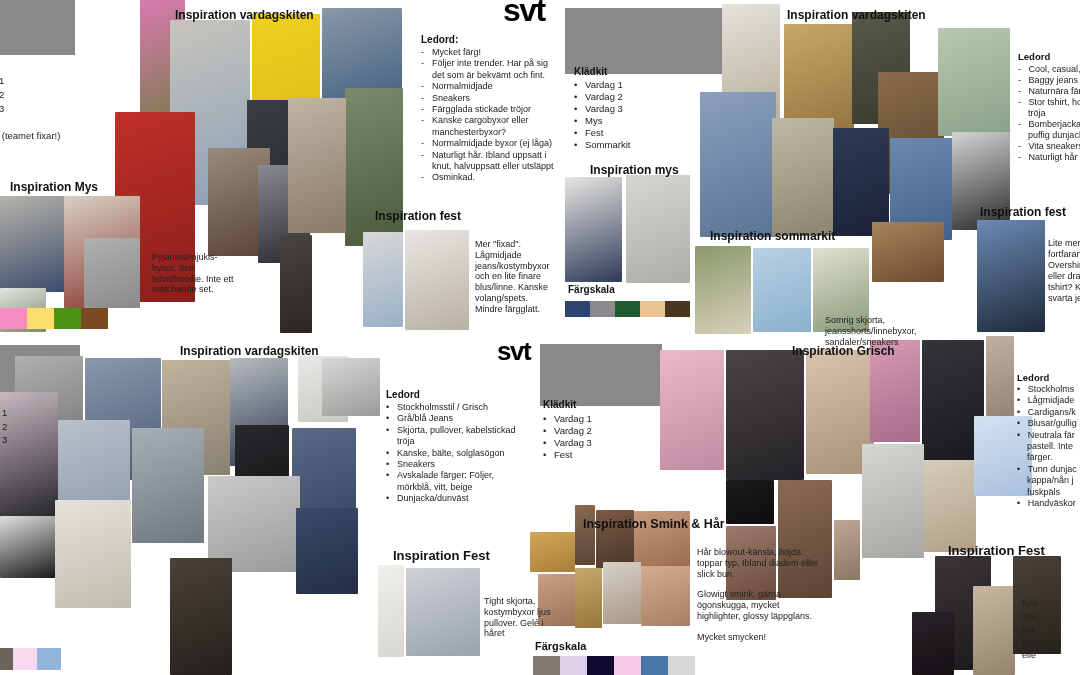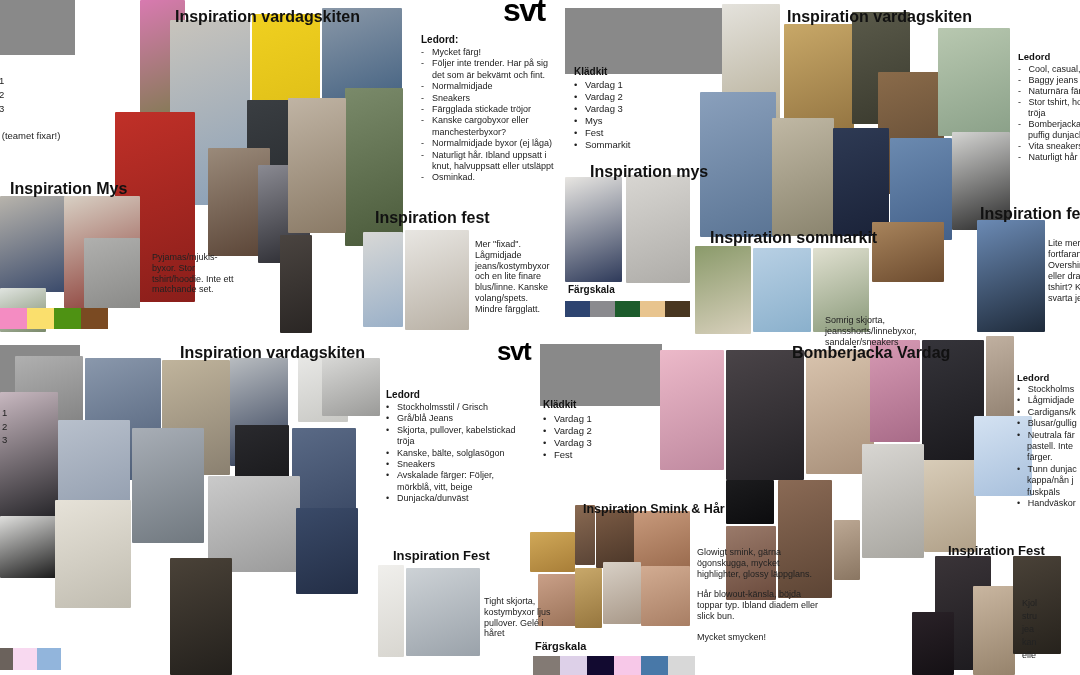--- a/index.html
+++ b/index.html
@@ -1,20 +1,20 @@
 <!DOCTYPE html>
 <html><head>
 <meta charset="utf-8">
 <style>
   html,body{margin:0;padding:0;}
   body{width:1080px;height:675px;position:relative;overflow:hidden;background:#fff;
        font-family:"Liberation Sans",sans-serif;color:#1a1a1a;}
   .photo{position:absolute;border-radius:1px;}
   .gray{position:absolute;background:#898989;}
-  .title{position:absolute;font-weight:700;font-size:16px;white-space:nowrap;color:#111;}
+  .title{position:absolute;font-weight:700;font-size:12px;white-space:nowrap;color:#111;}
   .hsmall{position:absolute;font-weight:700;font-size:10px;white-space:nowrap;color:#111;}
   .txt{position:absolute;font-size:9px;line-height:10.8px;color:#222;}
   .txt p{margin:0 0 10px 0;}
   .list{position:absolute;font-size:9px;line-height:11.4px;color:#222;}
   .list .li{display:flex;}
   .list .mk{flex:0 0 11px;}
   .lines{position:absolute;font-size:9px;line-height:11px;color:#222;}
   .lines div{white-space:pre;}
   .pal{position:absolute;display:flex;}
   .logo{position:absolute;font-weight:900;letter-spacing:-1.5px;color:#000;white-space:nowrap;}
@@ -297,37 +297,37 @@
     </div>
     <div class="li">
       <span class="mk">•</span>
       <span>Vardag 3</span>
     </div>
     <div class="li">
       <span class="mk">•</span>
       <span>Fest</span>
     </div>
   </div>
-<div class="title" style="left:583px;top:502px;font-size:12.5px;">Inspiration Smink &amp; Hår</div>
+<div class="title" style="left:583px;top:517px;font-size:12.5px;">Inspiration Smink &amp; Hår</div>
 <div class="txt" style="left:697px;top:547px;width:122px;">
+  <p>Hår blowout-känsla, böjda toppar typ. Ibland diadem eller slick bun.</p>
   <p>Glowigt smink, gärna ögonskugga, mycket highlighter, glossy läppglans.</p>
-  <p>Hår blowout-känsla, böjda toppar typ. Ibland diadem eller slick bun.</p>
   <p>Mycket smycken!</p>
 </div>
 <div class="hsmall" style="left:535px;top:640px;font-size:11px;">Färgskala</div>
 <div class="pal" style="left:533px;top:656px;">
     <div style="width: 27px; height: 19px; background: rgb(131, 122, 116);"></div>
     <div style="width: 27px; height: 19px; background: rgb(221, 208, 232);"></div>
     <div style="width: 27px; height: 19px; background: rgb(18, 10, 48);"></div>
     <div style="width: 27px; height: 19px; background: rgb(247, 200, 232);"></div>
     <div style="width: 27px; height: 19px; background: rgb(72, 120, 168);"></div>
     <div style="width: 27px; height: 19px; background: rgb(216, 216, 216);"></div>
   </div>
 
-<div class="title" style="left:792px;top:344px;">Bomberjacka Vardag</div>
+<div class="title" style="left:792px;top:344px;">Inspiration Grisch</div>
 <div class="hsmall" style="left:1017px;top:372px;font-size:9.5px;">Ledord</div>
 <div class="lines" style="left:1017px;top:384px;line-height:11.4px;">
     <div>•   Stockholms</div>
     <div>•   Lågmidjade</div>
     <div>•   Cardigans/k</div>
     <div>•   Blusar/gullig</div>
     <div>•   Neutrala fär</div>
     <div>    pastell. Inte</div>
     <div>    färger.</div>
     <div>•   Tunn dunjac</div>

